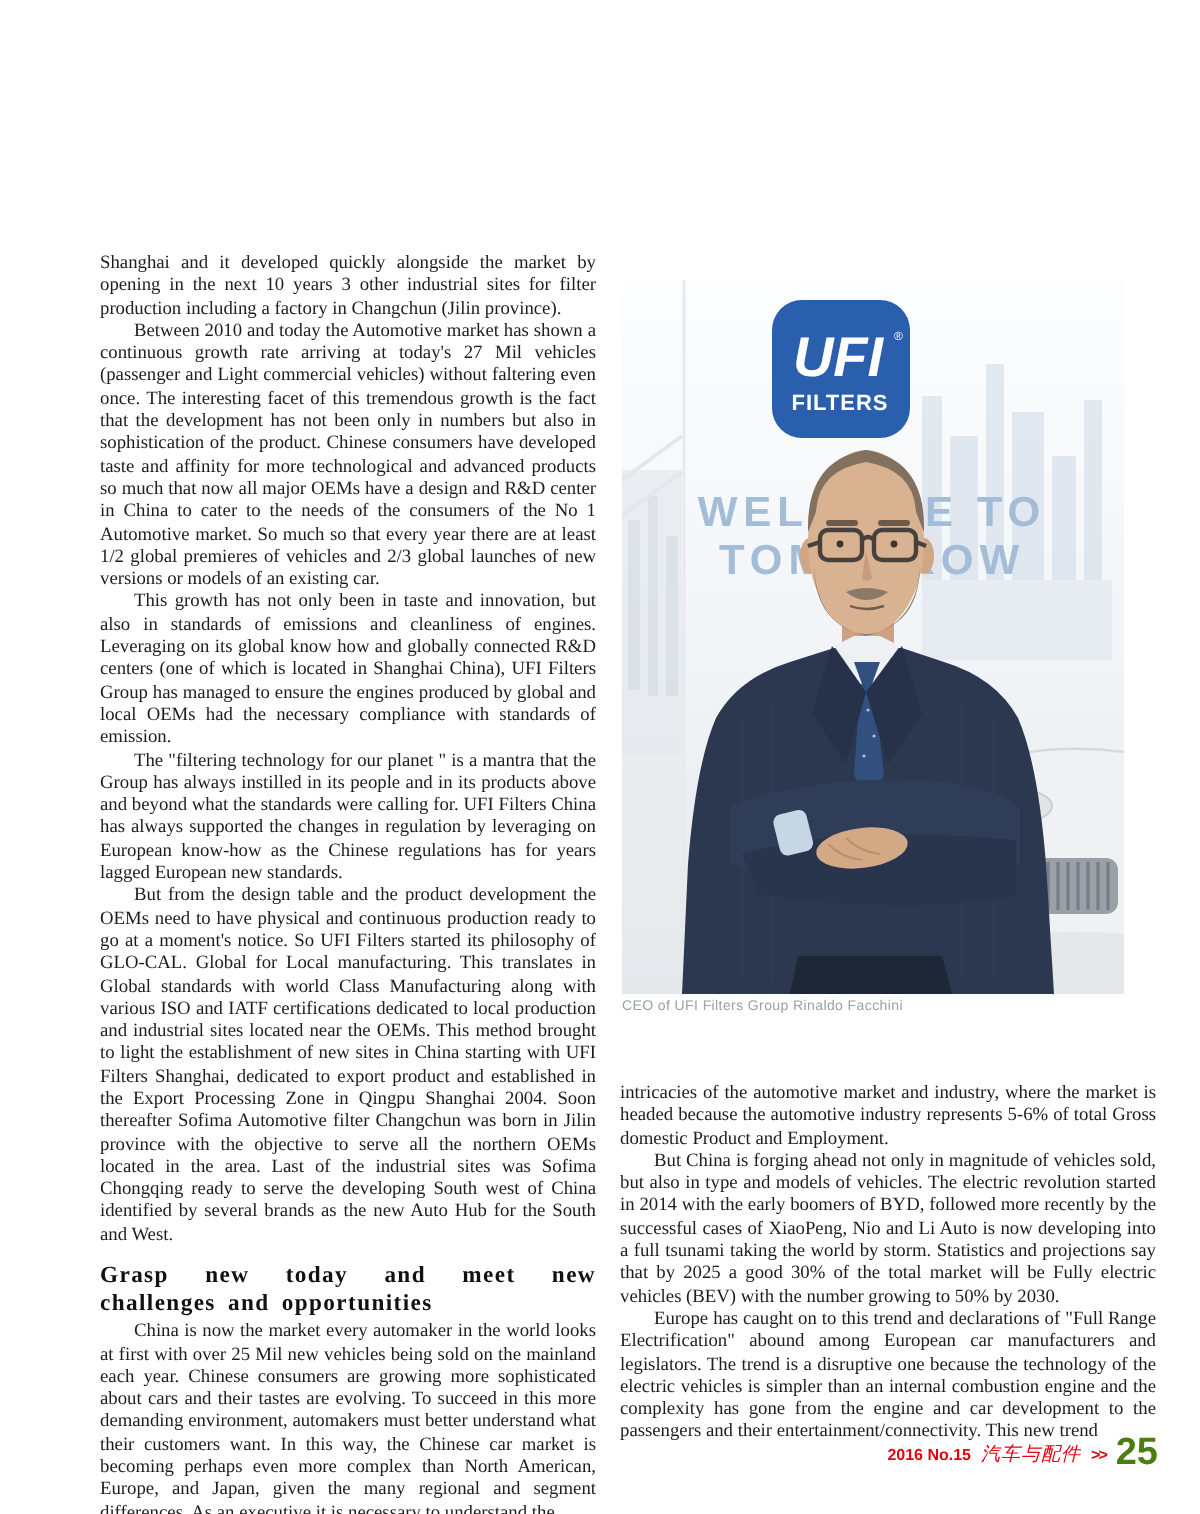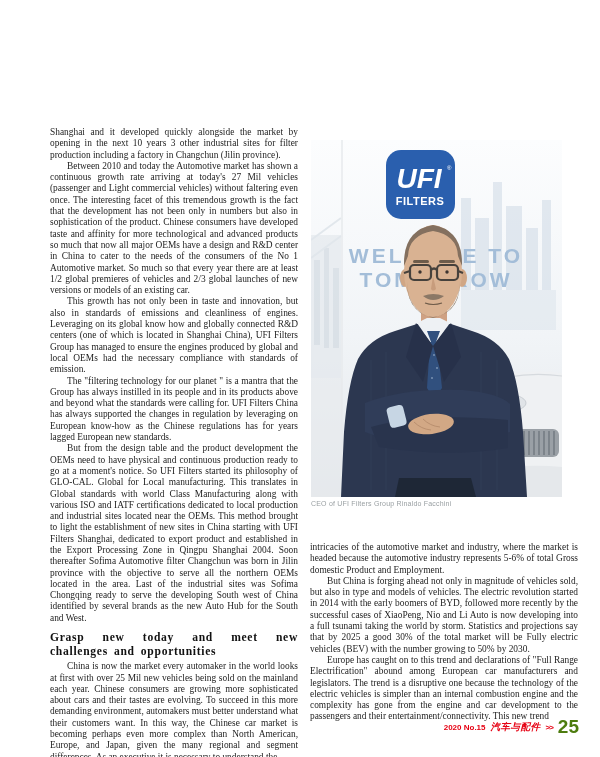--- a/index.html
+++ b/index.html
@@ -23,21 +23,21 @@
   .photo-frame { width:251px; height:357px; display:block; }
   .photo-caption {
     font-family:"Liberation Sans", sans-serif; font-size:7px; color:#9aa0a3;
     margin-top:3px; letter-spacing:0.2px;
   }
   .footer {
     position:absolute; top:716px; right:21px; display:flex; align-items:center;
     gap:5px; font-family:"Liberation Sans", sans-serif;
   }
   .footer-issue    { color:#e60012; font-size:8px;  font-weight:bold; }
-  .footer-magazine { color:#e60012; font-size:9.5px; font-weight:bold; font-style:italic; letter-spacing:0.5px; }
+  .footer-magazine { color:#e60012; font-size:9.5px; font-weight:normal; font-style:italic; letter-spacing:0.5px; }
   .footer-arrows   { color:#e60012; font-size:8px;  font-weight:bold; letter-spacing:-1px; }
   .footer-page     { color:#4d7c0f; font-size:19px; font-weight:bold; }
 </style>
 </head>
 <body>
 
 <div class="page">
 
   <div class="col col-left">
     <p class="para">Shanghai and it developed quickly alongside the market by opening in the next 10 years 3 other industrial sites for filter production including a factory in Changchun (Jilin province).</p>
@@ -146,19 +146,19 @@
     <figcaption class="photo-caption">CEO of UFI Filters Group Rinaldo Facchini</figcaption>
   </figure>
 
   <div class="col col-right">
     <p class="para">intricacies of the automotive market and industry, where the market is headed because the automotive industry represents 5-6% of total Gross domestic Product and Employment.</p>
     <p class="para indent">But China is forging ahead not only in magnitude of vehicles sold, but also in type and models of vehicles.  The electric revolution started in 2014 with the early boomers of BYD, followed more recently by the successful cases of XiaoPeng, Nio and Li Auto is now developing into a full tsunami taking the world by storm.  Statistics and projections say that by 2025 a good 30% of the total market will be Fully electric vehicles (BEV) with the number growing to 50% by 2030.</p>
     <p class="para indent">Europe has caught on to this trend and declarations of "Full Range Electrification" abound among European car manufacturers and legislators. The trend is a disruptive one because the technology of the electric vehicles is simpler than an internal combustion engine and the complexity has gone from the engine and car development to the passengers and their entertainment/connectivity. This new trend</p>
   </div>
 
   <div class="footer">
-    <span class="footer-issue">2020 No.15</span>
+    <span class="footer-issue">2016 No.15</span>
     <span class="footer-magazine">汽车与配件</span>
     <span class="footer-arrows">&gt;&gt;</span>
     <span class="footer-page">25</span>
   </div>
 
 </div>
 
 </body></html>

